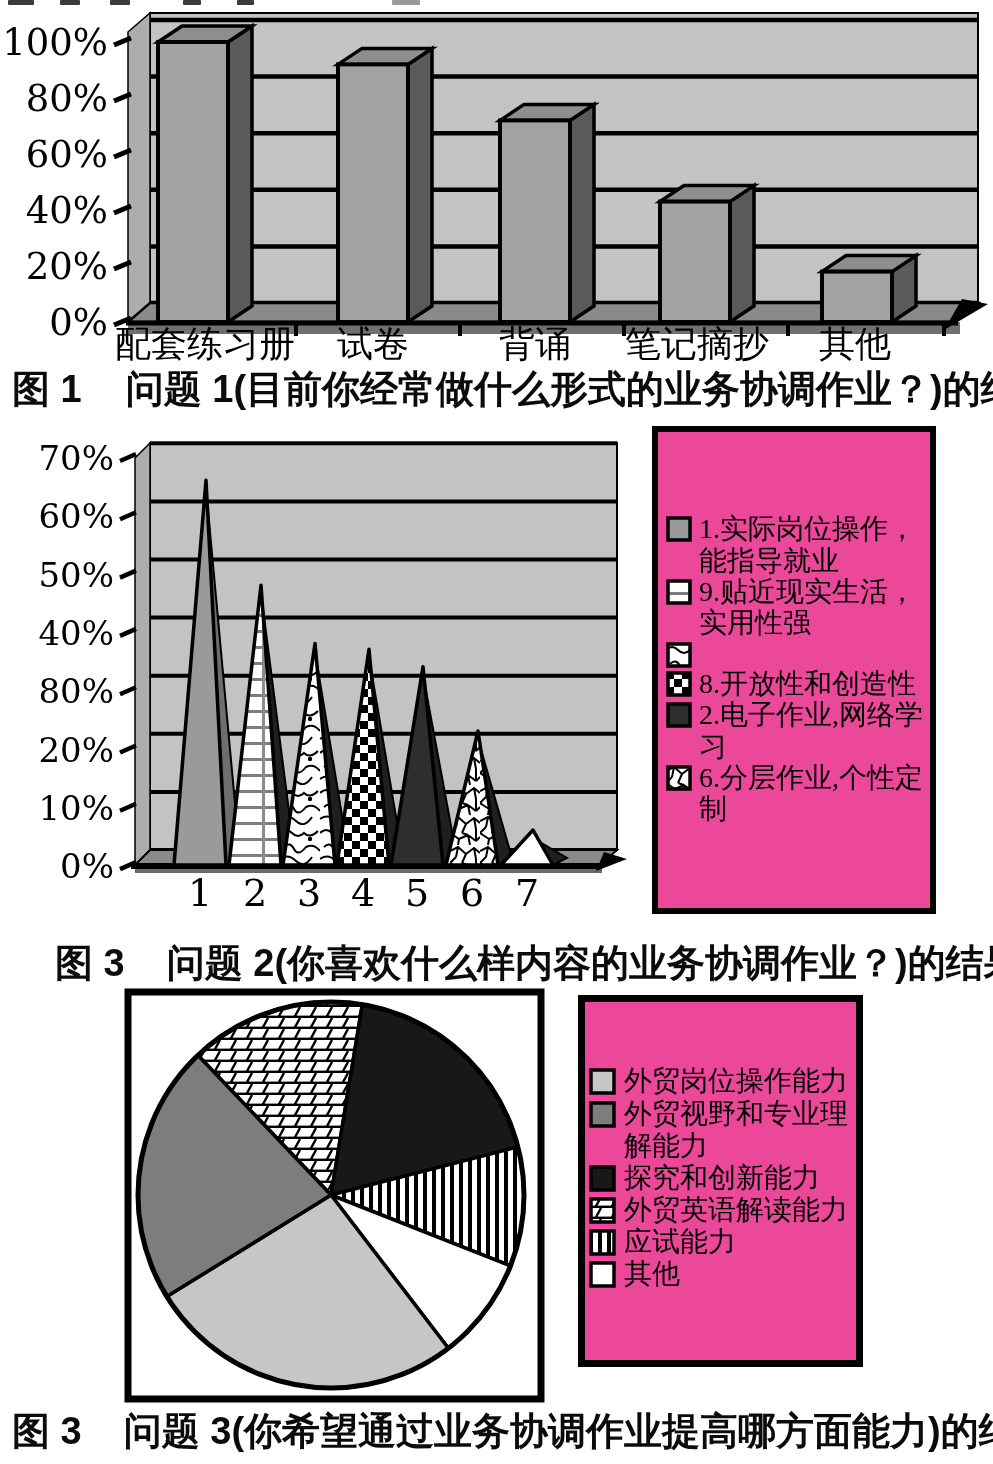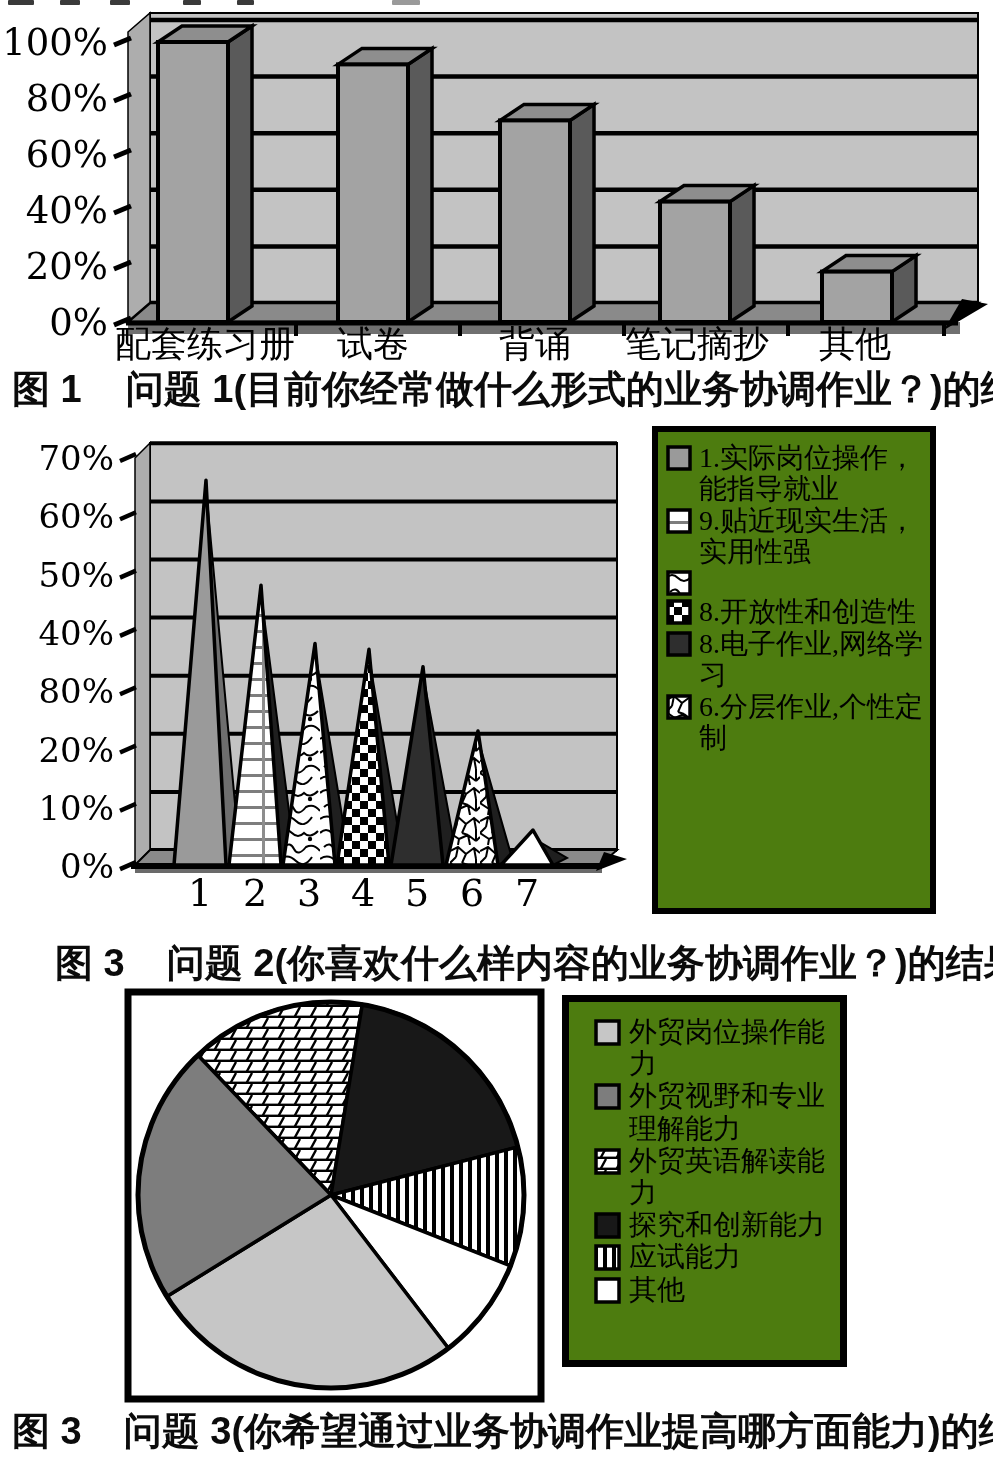--- a/index.html
+++ b/index.html
@@ -15,24 +15,24 @@
            font-family:"Liberation Sans","DejaVu Sans",sans-serif;font-weight:700;
            font-size:38px;letter-spacing:0px;color:#0b0b0b;white-space:nowrap;}
   .caption .fig-label{flex:none;}
   .caption .fig-text{flex:none;}
   #caption1{top:364px;padding-left:12px;}
   #caption1 .fig-text{margin-left:44px;}
   #caption2{top:938px;padding-left:55px;}
   #caption2 .fig-text{margin-left:42px;}
   #caption3{top:1406px;padding-left:12px;}
   #caption3 .fig-text{margin-left:42px;}
-  .legend-box{position:absolute;box-sizing:border-box;background:#4d7c0f;border:6px solid #000;
-              display:flex;flex-direction:column;justify-content:flex-start;}
+  .legend-box{position:absolute;box-sizing:border-box;background:#ec4899;border:6px solid #000;
+              display:flex;flex-direction:column;justify-content:center;}
   #legend2{left:652px;top:426px;width:284px;height:488px;padding:10px 6px 12px 8px;}
-  #legend3{left:562px;top:995px;width:285px;height:372px;border-width:7px;padding:14px 4px 20px 25px;}
+  #legend3{left:578px;top:995px;width:285px;height:372px;border-width:7px;padding:14px 4px 20px 4px;}
   .legend-item{display:flex;align-items:flex-start;}
   .legend-swatch{flex:none;margin-top:3px;}
   #legend2 .legend-label{font-size:28px;line-height:1.12;width:226px;margin-left:7px;}
   #legend3 .legend-label{font-size:28px;line-height:1.15;width:233px;margin-left:8px;}
   svg text{font-family:"DejaVu Serif","Liberation Serif",serif;fill:#000;}
 </style>
 </head>
 <body>
 
 <div class="page">
@@ -249,21 +249,21 @@
           </defs>
           <rect x="2" y="2" width="22" height="22" fill="url(#s2-3-checker)" stroke="#000" stroke-width="3.5"></rect>
         </svg>
         <span class="legend-label">8.开放性和创造性</span>
       </div>
       <div class="legend-item">
         <svg class="legend-swatch" width="26" height="26">
           <defs></defs>
           <rect x="2" y="2" width="22" height="22" fill="#2e2e2e" stroke="#000" stroke-width="3.5"></rect>
         </svg>
-        <span class="legend-label">8.电子作业,网络学习</span>
+        <span class="legend-label">2.电子作业,网络学习</span>
       </div>
       <div class="legend-item">
         <svg class="legend-swatch" width="26" height="26">
           <defs>
             <pattern id="s2-5-crackle" width="30" height="30" patternUnits="userSpaceOnUse">
       <rect width="30" height="30" fill="#fff"></rect>
       <path d="M0,6 L8,2 L16,9 L24,3 L30,8 M8,2 L6,12 M16,9 L12,18 M24,3 L26,14 M0,18 L6,12 M0,18 L9,24 M9,24 L18,20 M12,18 L18,20 M18,20 L26,26 M26,14 L26,26 M9,24 L8,30 M18,20 L20,30 M26,26 L30,22" fill="none" stroke="#000" stroke-width="2"></path>
             </pattern>
           </defs>
           <rect x="2" y="2" width="22" height="22" fill="url(#s2-5-crackle)" stroke="#000" stroke-width="3.5"></rect>
@@ -308,40 +308,40 @@
       </div>
       <div class="legend-item">
         <svg class="legend-swatch" width="27" height="27">
           <defs></defs>
           <rect x="2" y="2" width="23" height="23" fill="#7d7d7d" stroke="#000" stroke-width="3.5"></rect>
         </svg>
         <span class="legend-label">外贸视野和专业理解能力</span>
       </div>
       <div class="legend-item">
         <svg class="legend-swatch" width="27" height="27">
+          <defs></defs>
+          <rect x="2" y="2" width="23" height="23" fill="#181818" stroke="#000" stroke-width="3.5"></rect>
+        </svg>
+        <span class="legend-label">探究和创新能力</span>
+      </div>
+      <div class="legend-item">
+        <svg class="legend-swatch" width="27" height="27">
           <defs>
             <pattern id="s3-2-crosshatch" width="16" height="11" patternUnits="userSpaceOnUse">
       <rect width="16" height="11" fill="#fff"></rect>
               <rect y="8.6" width="16" height="2.4" fill="#000"></rect>
       <path d="M12,0 L6,11 M28,0 L22,11 M-4,0 L-10,11" stroke="#000" stroke-width="2.4"></path>
             </pattern>
           </defs>
           <rect x="2" y="2" width="23" height="23" fill="url(#s3-2-crosshatch)" stroke="#000" stroke-width="3.5"></rect>
         </svg>
         <span class="legend-label">外贸英语解读能力</span>
       </div>
       <div class="legend-item">
         <svg class="legend-swatch" width="27" height="27">
-          <defs></defs>
-          <rect x="2" y="2" width="23" height="23" fill="#181818" stroke="#000" stroke-width="3.5"></rect>
-        </svg>
-        <span class="legend-label">探究和创新能力</span>
-      </div>
-      <div class="legend-item">
-        <svg class="legend-swatch" width="27" height="27">
           <defs>
             <pattern id="s3-4-vstripes" width="9" height="9" patternUnits="userSpaceOnUse">
       <rect width="9" height="9" fill="#fff"></rect>
               <rect width="4" height="9" fill="#000"></rect>
             </pattern>
           </defs>
           <rect x="2" y="2" width="23" height="23" fill="url(#s3-4-vstripes)" stroke="#000" stroke-width="3.5"></rect>
         </svg>
         <span class="legend-label">应试能力</span>
       </div>

